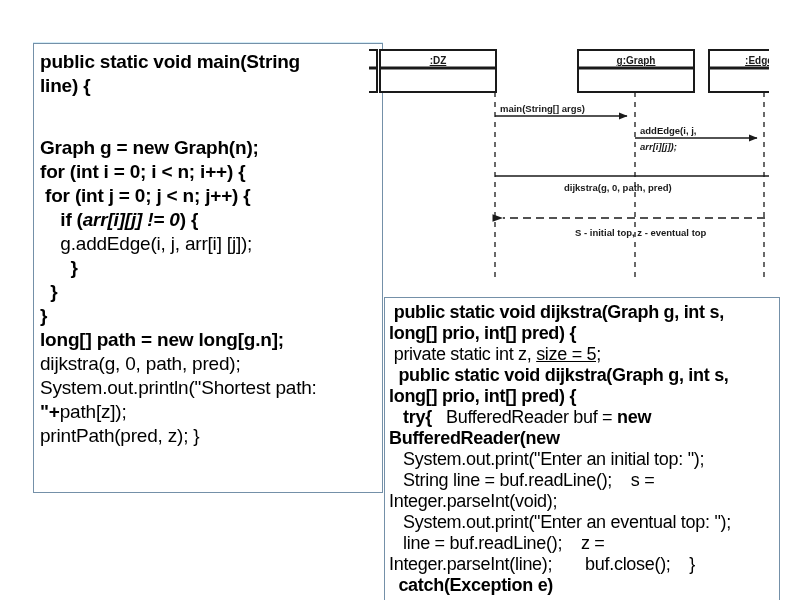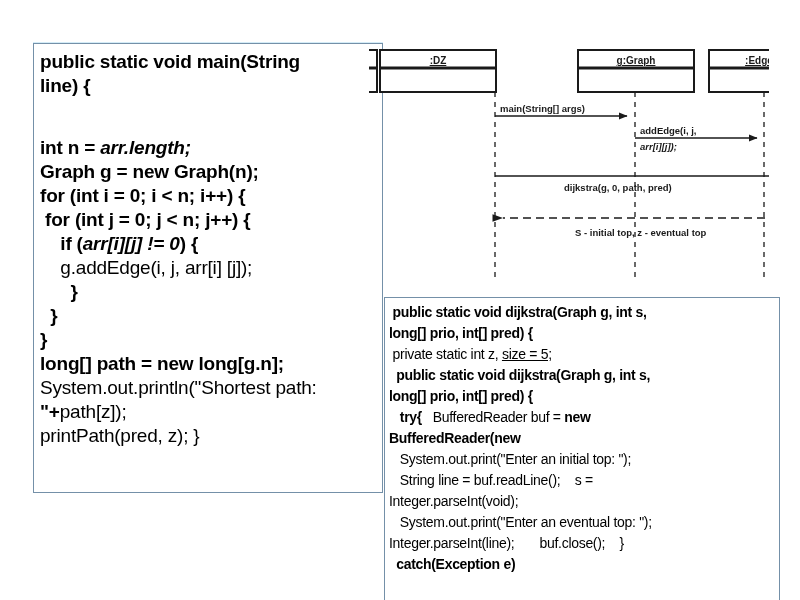--- a/index.html
+++ b/index.html
@@ -70,21 +70,21 @@
   
   #panel-main .code-line {
     font-size: 19px;
     line-height: 24px;
     letter-spacing: -0.2px;
   }
   #panel-main .spacer { height: 14px; }
 
   
   #panel-dijkstra .code-line {
-    font-size: 14px;
+    font-size: 18px;
     line-height: 21px;
     letter-spacing: -0.3px;
   }
 
   .b  { font-weight: bold; }
   .i  { }
   .bi { font-weight: bold; font-style: italic; }
   .u  { text-decoration: underline; }
 
   
@@ -125,30 +125,30 @@
 <div id="slide">
 
   <div class="top-rule"></div>
 
   <div id="panel-main" class="code-panel">
     <div id="main-code-lines">
         <span class="code-line"><span class="b">public static void main(String</span></span>
         <span class="code-line"><span class="b">line) {</span></span>
         <div class="spacer"></div>
         <span class="code-line">&nbsp;</span>
-        <span class="code-line"><span class="b">int n = </span><span class="bi">arr.length;</span></span>
         <span class="code-line"><span class="b">Graph g = new Graph(n);</span></span>
         <span class="code-line"><span class="b">for (int i = 0; i &lt; n; i++) {</span></span>
         <span class="code-line"><span class="b"> for (int j = 0; j &lt; n; j++) {</span></span>
         <span class="code-line"><span class="b">    if (</span><span class="bi">arr[i][j] != 0</span><span class="b">) {</span></span>
         <span class="code-line"><span>    g.addEdge(i, j, </span><span class="i">arr[i] [j]</span><span>);</span></span>
         <span class="code-line"><span class="b">      }</span></span>
         <span class="code-line"><span class="b">  }</span></span>
         <span class="code-line"><span class="b">}</span></span>
         <span class="code-line"><span class="b">long[] path = new long[g.n];</span></span>
+        <span class="code-line"><span class="i">dijkstra(g, 0, path, pred);</span></span>
         <span class="code-line"><span>System.</span><span class="i">out.println</span><span class="i">("Shortest path: </span></span>
         <span class="code-line"><span class="b">"+</span><span class="i">path[z]);</span></span>
         <span class="code-line"><span class="i">printPath(pred, z); }</span></span>
       </div>
   </div>
 
   <div id="seq">
     <svg width="400" height="240" viewBox="0 0 400 240" xmlns="http://www.w3.org/2000/svg">
       <defs>
         <marker id="ah" markerWidth="9" markerHeight="8" refX="8" refY="4" orient="auto" markerUnits="userSpaceOnUse">
@@ -226,18 +226,19 @@
         <span class="code-line"><span class="b">long[] prio, int[] pred) {</span></span>
         <span class="code-line"><span> private static int </span><span class="i">z, </span><span class="i u">size = 5;</span></span>
         <span class="code-line"><span class="b">  public static void dijkstra(Graph g, int s,</span></span>
         <span class="code-line"><span class="b">long[] prio, int[] pred) {</span></span>
         <span class="code-line"><span class="b">   try{</span><span>   BufferedReader buf = </span><span class="b">new</span></span>
         <span class="code-line"><span class="b">BufferedReader(new</span></span>
         <span class="code-line"><span>   System.</span><span class="i">out.print</span><span class="i">("Enter an initial top: ");</span></span>
         <span class="code-line"><span>   String line = buf.readLine();    s = </span></span>
         <span class="code-line"><span>Integer.</span><span class="i">parseInt(void);</span></span>
         <span class="code-line"><span>   System.</span><span class="i">out.print</span><span class="i">("Enter an eventual top: ");</span></span>
+        <span class="code-line"><span>   line = buf.readLine();    z = </span></span>
         <span class="code-line"><span class="i">Integer.parseInt(line);</span><span>       buf.close();    }</span></span>
         <span class="code-line"><span class="b">  catch(Exception e)</span></span>
       </div>
   </div>
 
 </div>
 
 </body></html>

